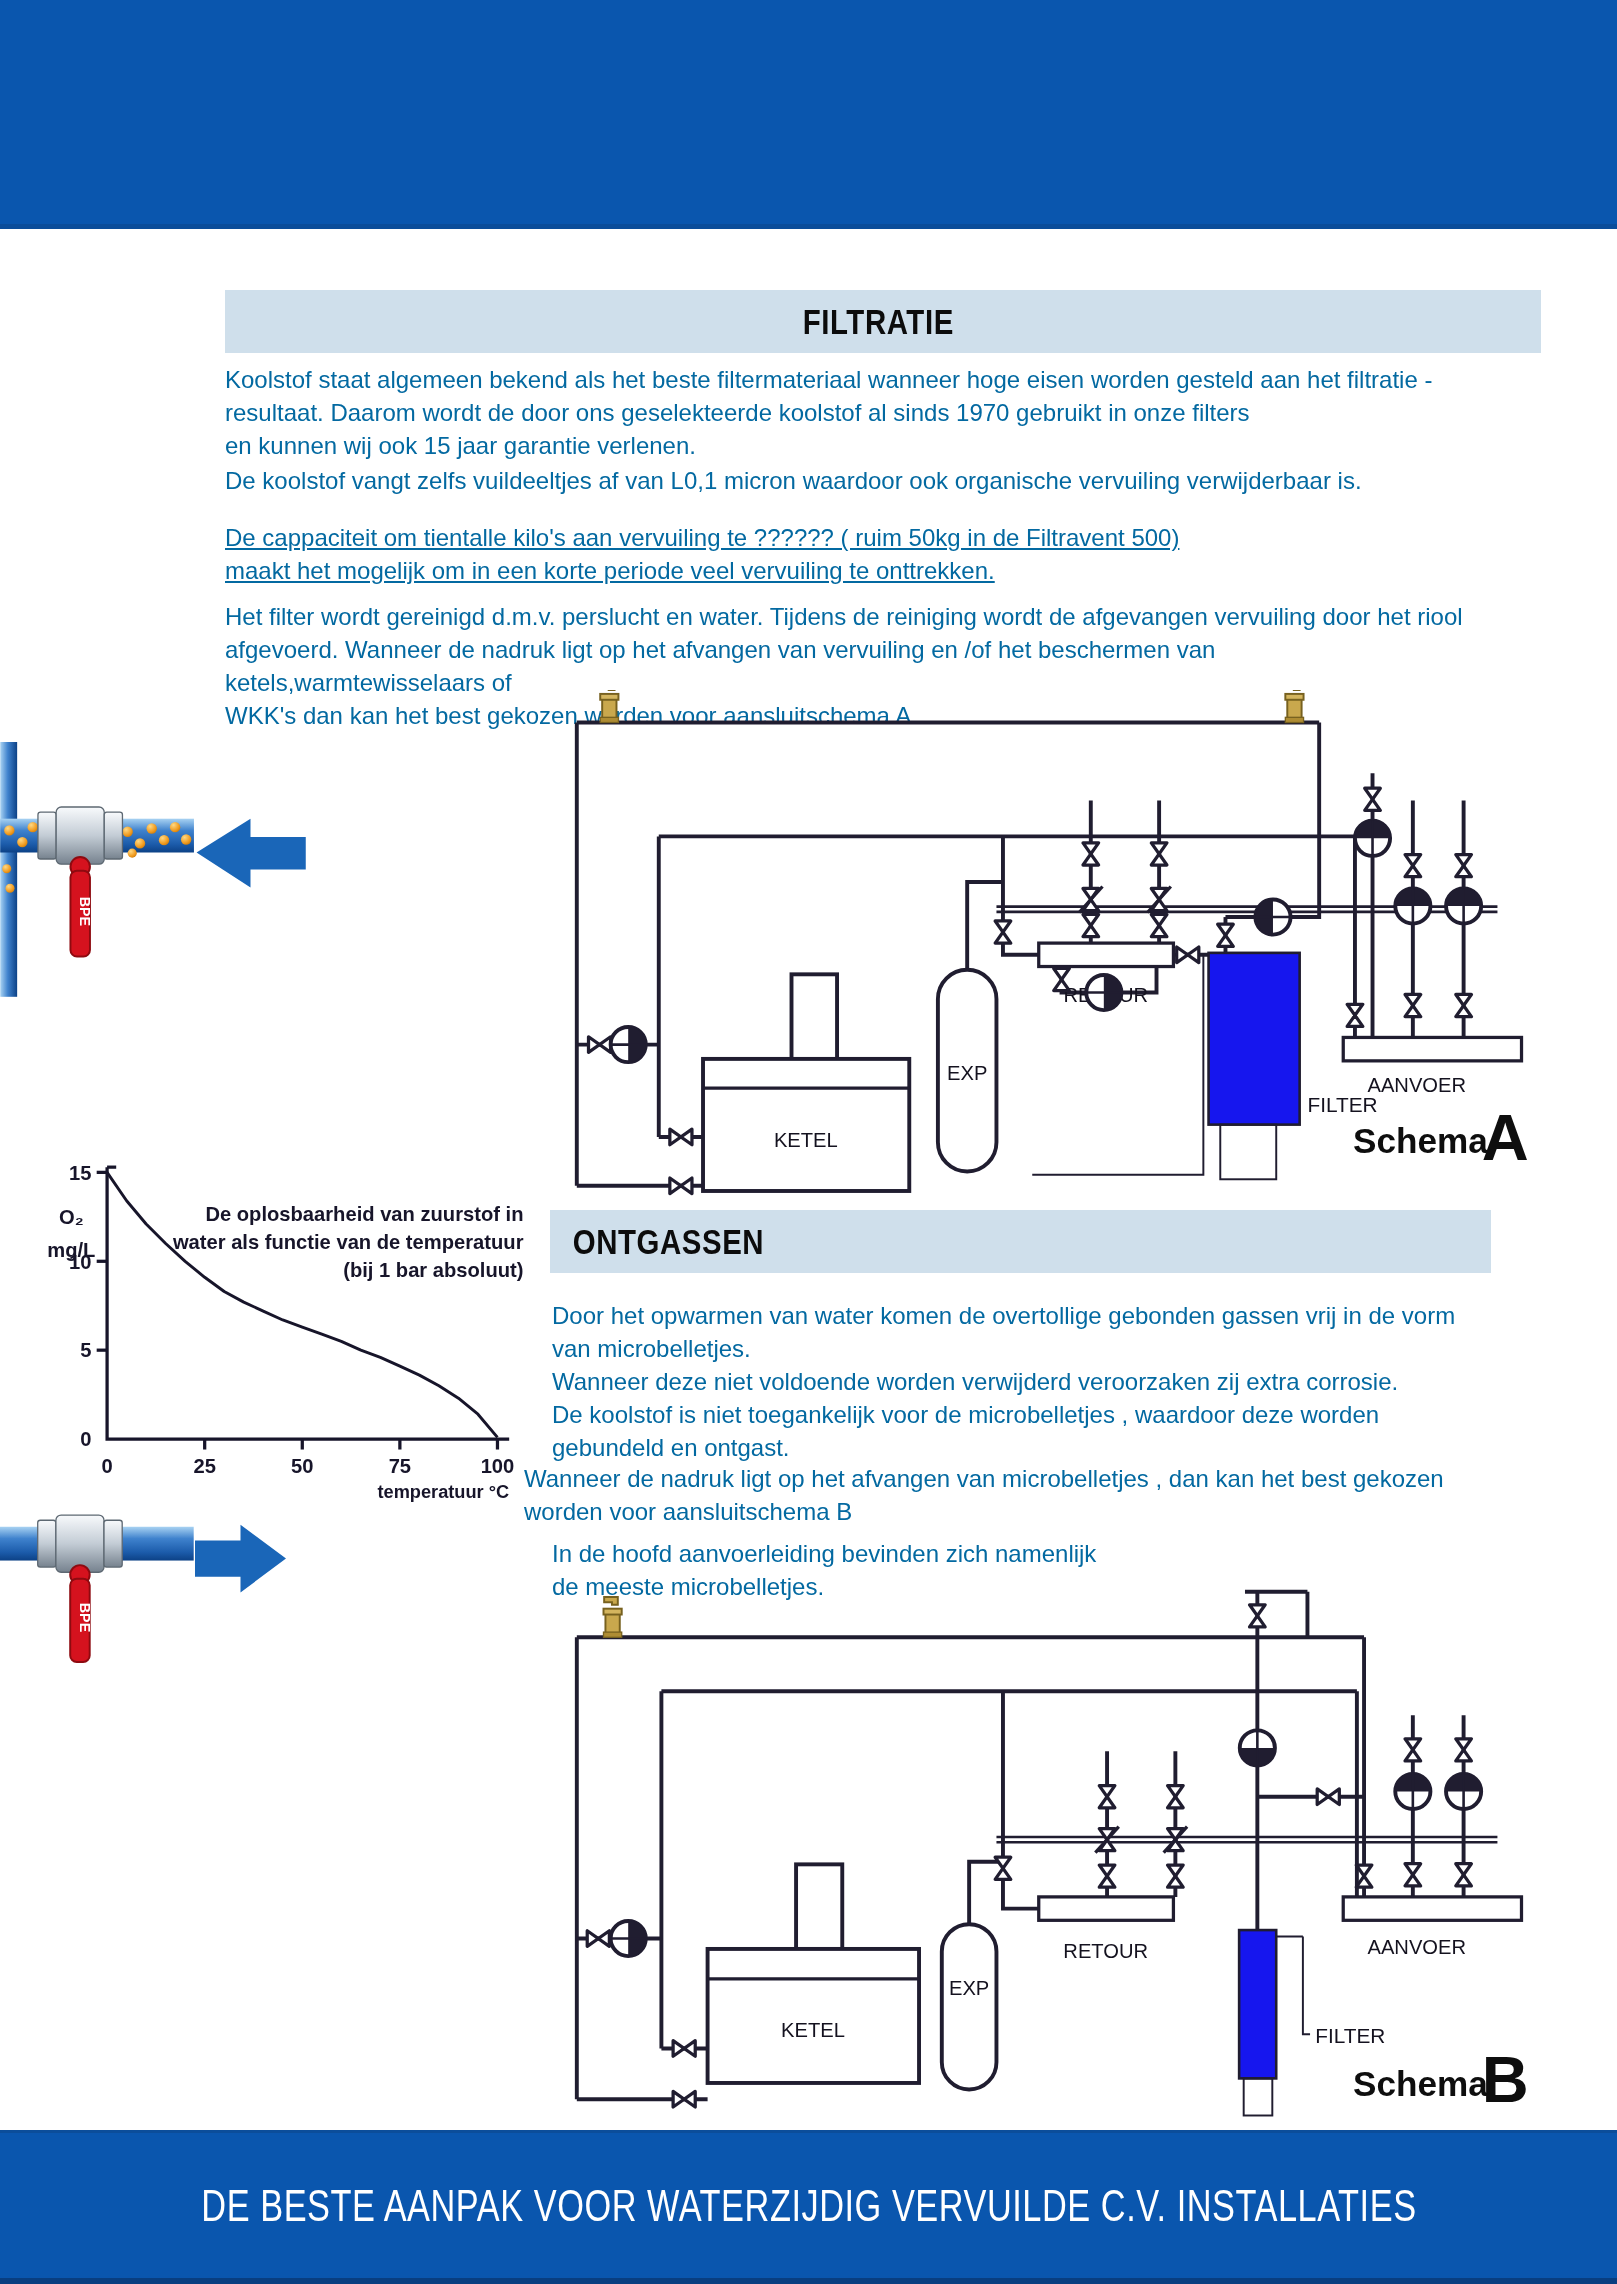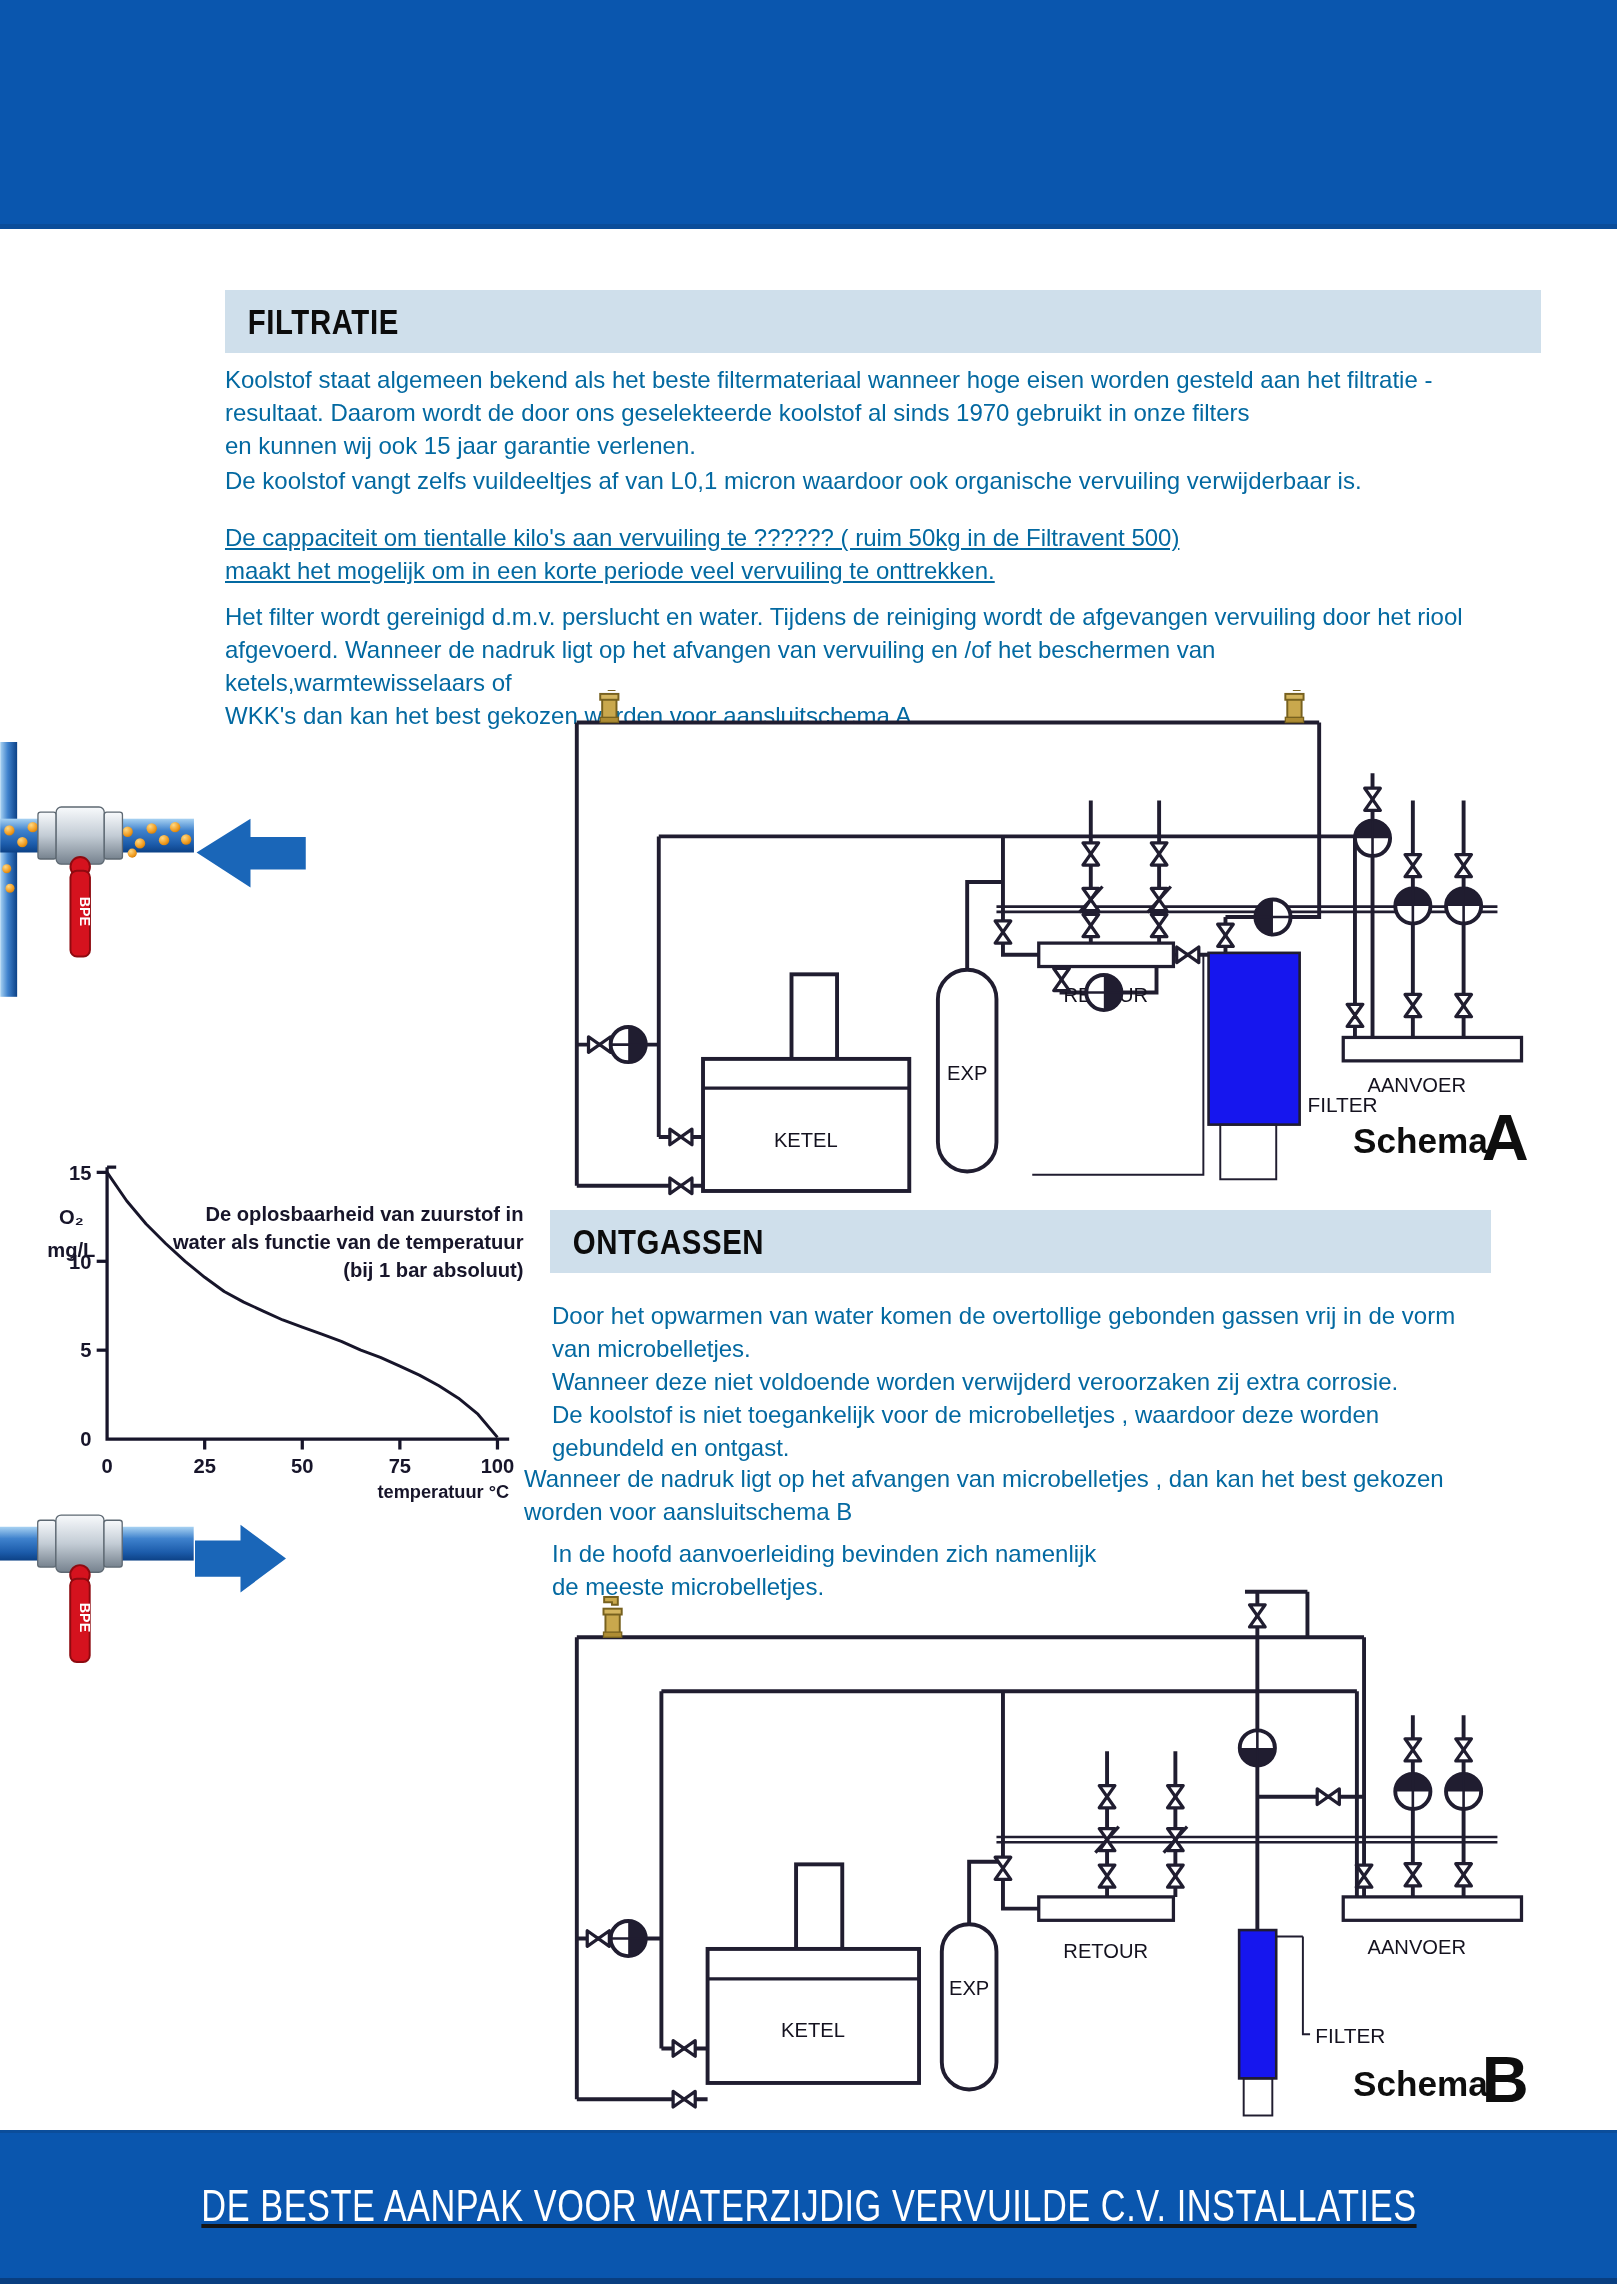--- a/index.html
+++ b/index.html
@@ -2,28 +2,28 @@
 <html style="font-size:10.4px"><head>
 <meta charset="utf-8">
 <style>
   html,body{margin:0;padding:0;}
   body{width:1618px;height:2284px;position:relative;background:#ffffff;
        font-family:"Liberation Sans",sans-serif;color:#141414;overflow:hidden;}
   .abs{position:absolute;}
   .band{background:#0a56ae;}
   .band-top{left:0;top:0;width:1618px;height:224px;border-bottom:5.2px solid #0b4d9a;}
   .sec-bar{background:#cfdfeb;display:flex;align-items:center;}
-  .sec-bar.filtratie{left:225px;top:290px;width:1316px;height:63px;}
+  .sec-bar.filtratie{left:225px;top:290px;width:1316px;height:63px;justify-content:center;}
   .sec-bar.ontgassen{left:550px;top:1210px;width:941px;height:63px;}
   .sec-title{font-size:35px;font-weight:bold;letter-spacing:0.7px;color:#0c0c0c;
              transform:scaleX(0.84);transform-origin:left center;padding-left:27px;white-space:nowrap;}
   .body-text{font-size:24px;line-height:33px;white-space:pre-line;margin:0;color:#0369a1;}
   .body-text b{font-weight:normal;}
   .footer{left:0;top:2130px;width:1618px;height:154px;display:flex;align-items:center;justify-content:center;
-          border-top:3.9px solid #0b4d9a;border-bottom:6.5px solid #093e80;box-sizing:border-box;text-decoration:underline;}
+          border-top:3.9px solid #0b4d9a;border-bottom:6.5px solid #093e80;box-sizing:border-box;}
   .footer-text{color:#ffffff;font-size:44px;white-space:nowrap;transform:scaleX(0.78);letter-spacing:0.7px;}
   svg text{font-family:"Liberation Sans",sans-serif;}
   .dlabel{font-size:31px;fill:#14121f;}
   .dlabel-small{font-size:32px;fill:#14121f;}
   .schema-word{font-size:54px;font-weight:bold;fill:#0e0e0e;}
   .schema-letter{font-size:100px;font-weight:bold;fill:#0e0e0e;}
   .chart-num{font-size:31px;fill:#17152a;font-weight:bold;}
   .chart-anno{font-size:31px;font-weight:bold;fill:#17152a;}
   .chart-axis-label{font-size:28px;fill:#17152a;font-weight:bold;}
 </style>

